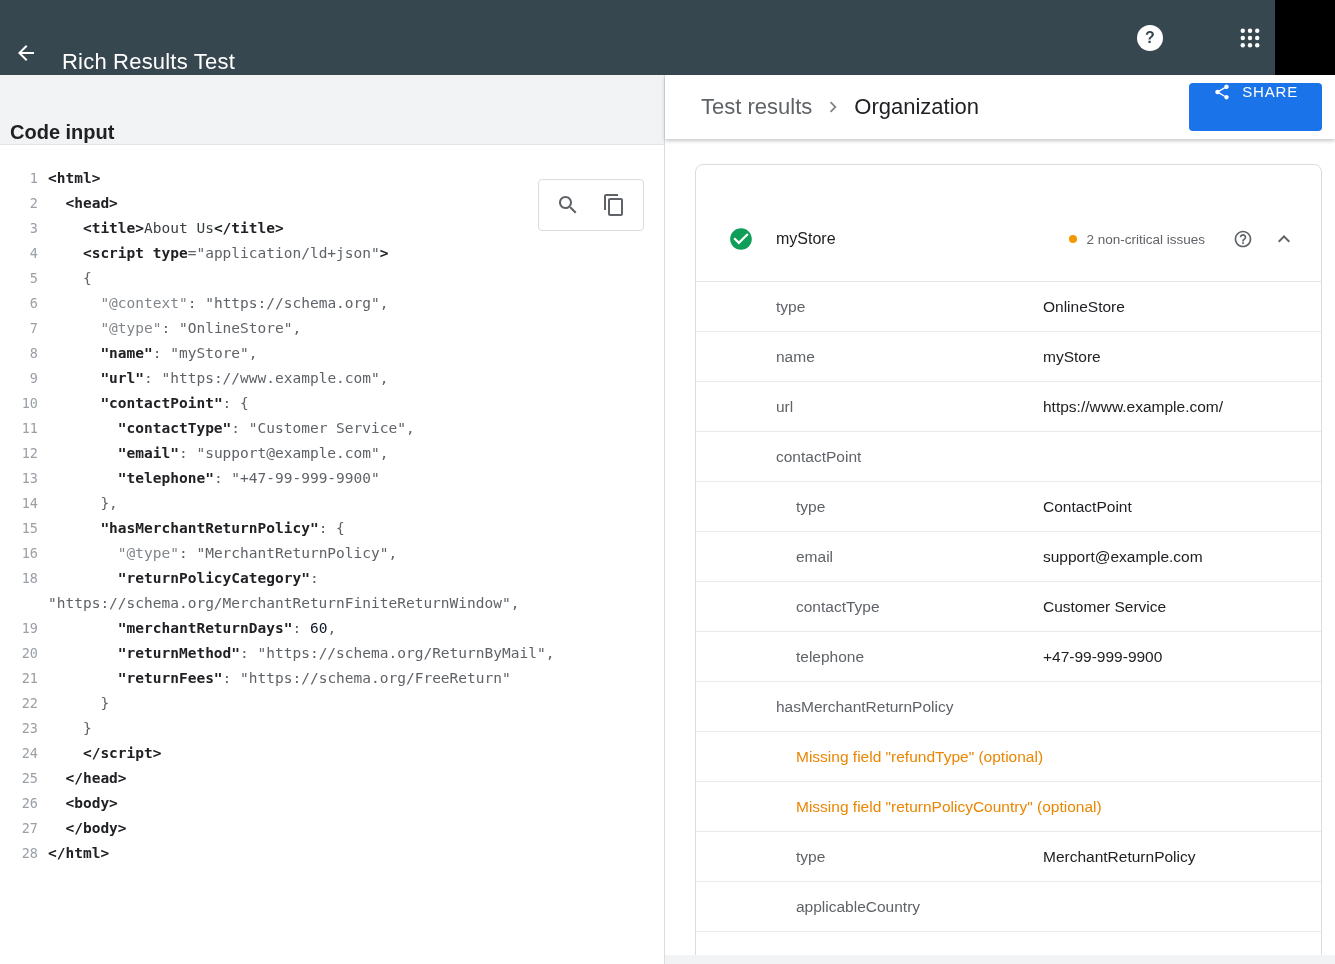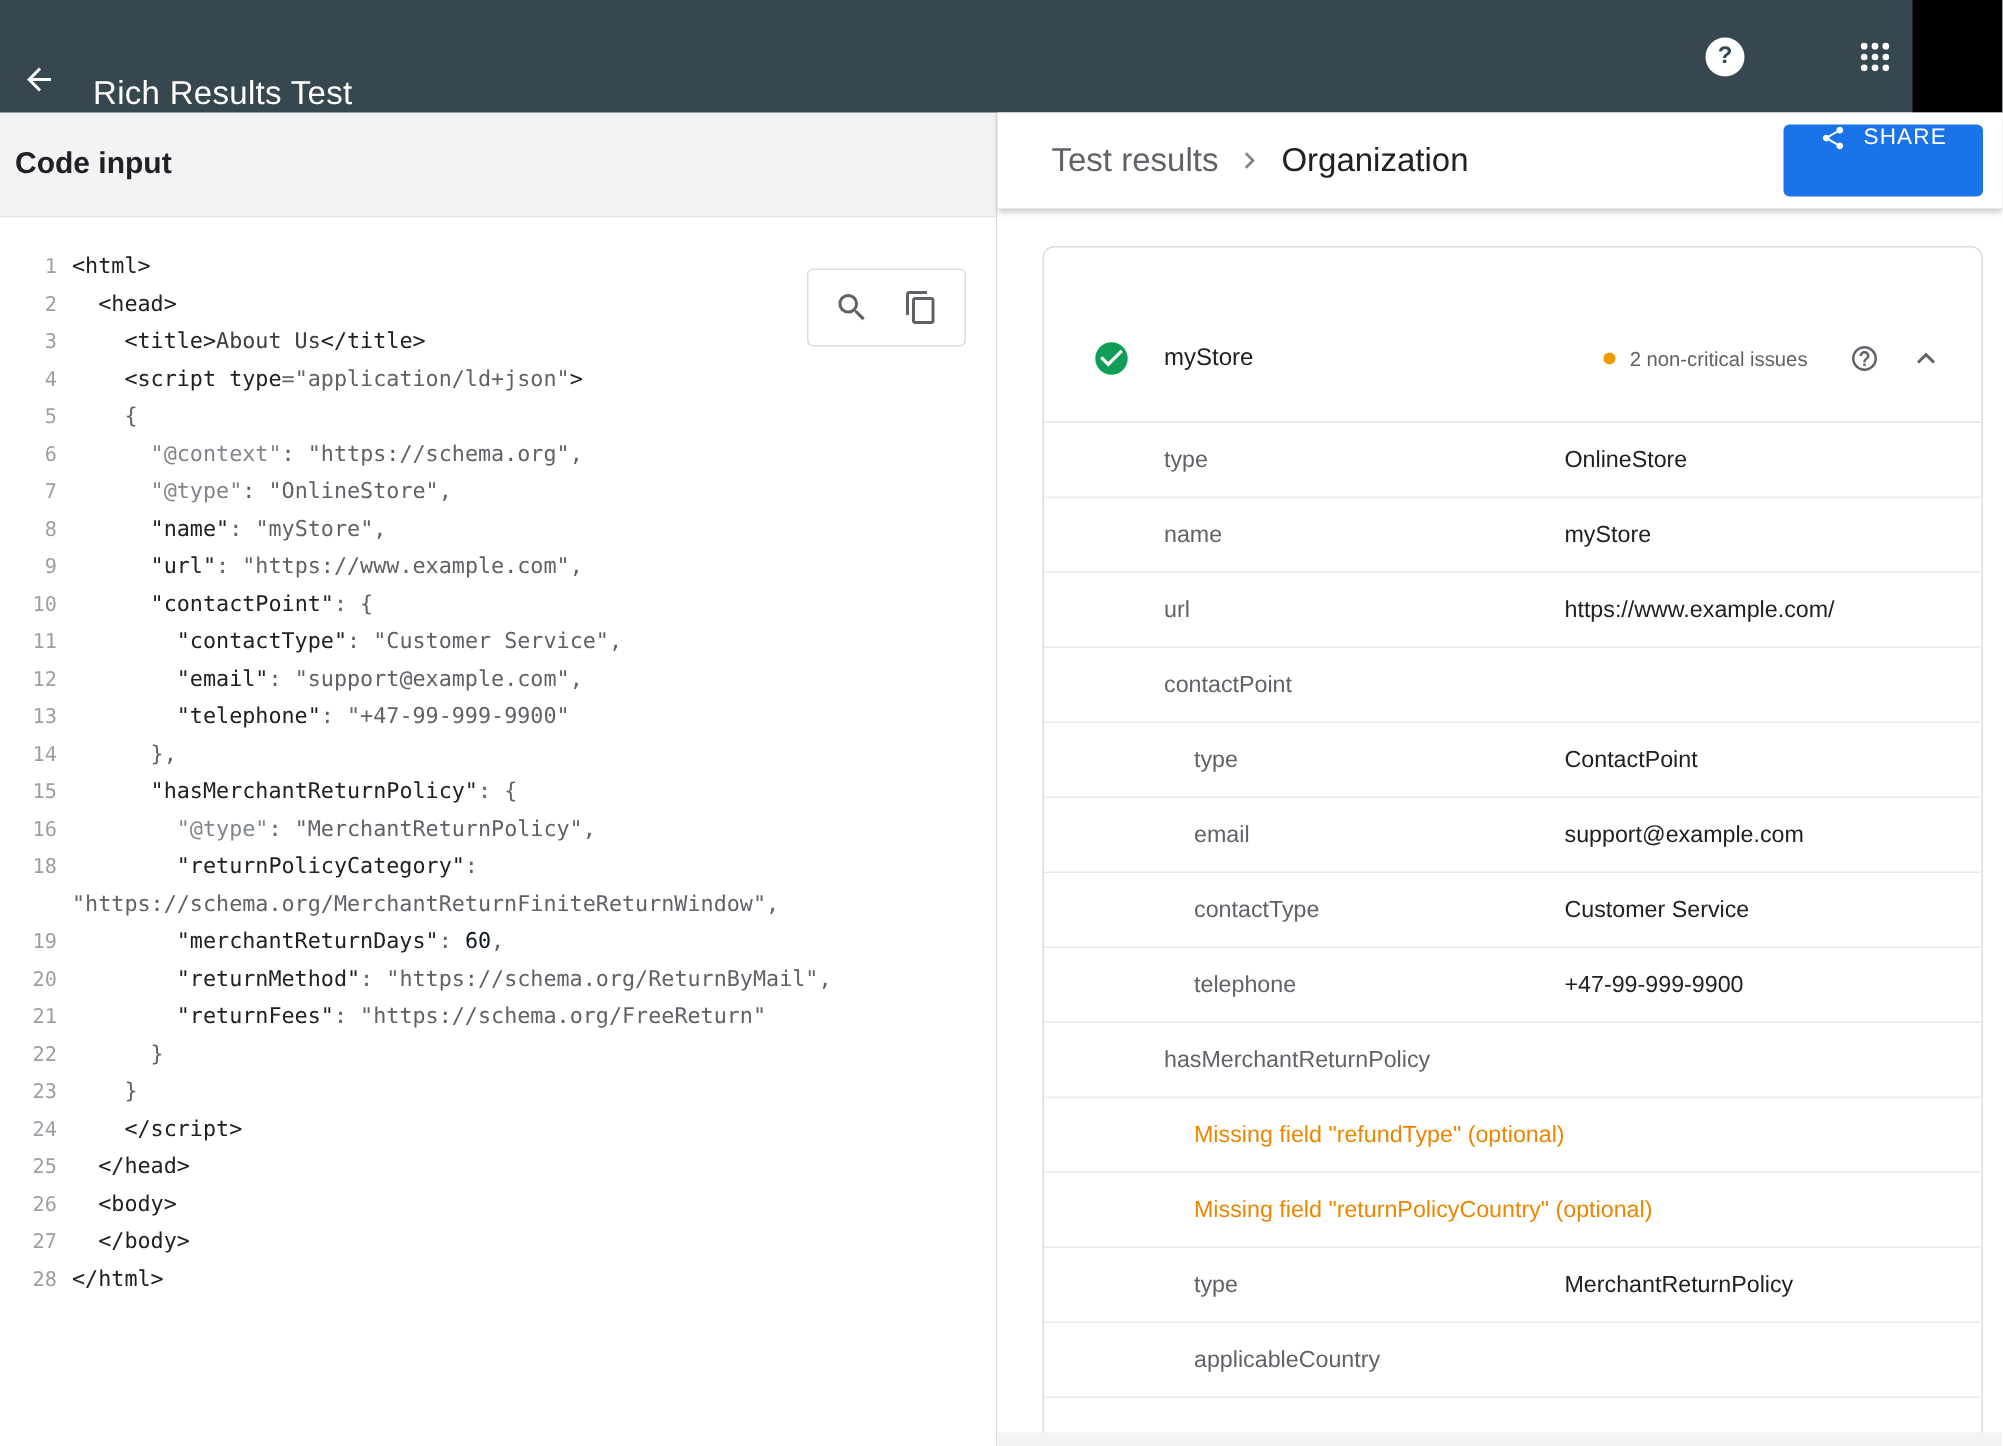--- a/index.html
+++ b/index.html
@@ -16,29 +16,29 @@
   .topbar-help{position:absolute;left:1132px;top:50%;transform:translateY(-50%);width:36px;height:36px;display:flex;align-items:center;justify-content:center}
   .help-circle{width:26px;height:26px;border-radius:50%;background:#fff;color:var(--topbar,#37474f);font-size:16px;font-weight:700;display:flex;align-items:center;justify-content:center}
   .topbar-apps{position:absolute;left:1232px;top:50%;transform:translateY(-50%);width:36px;height:36px;display:flex;align-items:center;justify-content:center}
   .avatar-box{position:absolute;right:0;top:0;width:60px;height:75px;background:#000}
 
   
   .main{flex:1;display:flex;min-height:0}
 
   
   .left-panel{width:665px;flex:none;border-right:1px solid #dadce0;display:flex;flex-direction:column;background:#fff}
-  .left-header{height:70px;flex:none;background:#f1f3f4;border-bottom:1px solid #e0e3e7;display:flex;align-items:center;padding-left:10px}
+  .left-header{height:70px;flex:none;background:#f1f3f4;border-bottom:1px solid #e0e3e7;display:flex;align-items:flex-end;padding-left:10px}
   .left-header h2{font-size:20px;font-weight:600;color:#202124}
   .code-area{flex:1;position:relative;padding-top:21px;overflow:hidden;background:#fff}
   .code-tools{position:absolute;top:34px;right:20px;display:flex;align-items:center;gap:22px;padding:13px 17px;background:#fff;border:1px solid #dadce0;border-radius:4px}
   .code-tools button{width:24px;height:24px;display:flex;align-items:center;justify-content:center}
   .code-line{display:flex;font-family:"DejaVu Sans Mono","Liberation Mono",monospace;font-size:14.5px;line-height:25px}
   .ln{flex:none;width:48px;padding-right:10px;text-align:right;color:#9aa0a6;font-size:13.5px}
   .lc{white-space:pre}
-  .lc .t,.lc .k,.lc .a{color:#202124;font-weight:400}
+  .lc .t,.lc .k,.lc .a{color:#202124;font-weight:700}
   .lc .s{color:#5f6368}
   .lc .m{color:#80868b}
   .lc .p{color:#5f6368}
   .lc .nm{color:#0f172a}
   .lc .x{color:#3c4043}
 
   
   .right-panel{flex:1;display:flex;flex-direction:column;background:#fff;min-width:0}
   .right-header{height:64px;flex:none;display:flex;align-items:center;padding:0 13px 0 36px;background:#fff;box-shadow:0 2px 4px rgba(0,0,0,.22);position:relative;z-index:2}
   .breadcrumb{display:flex;align-items:center;gap:10px}

